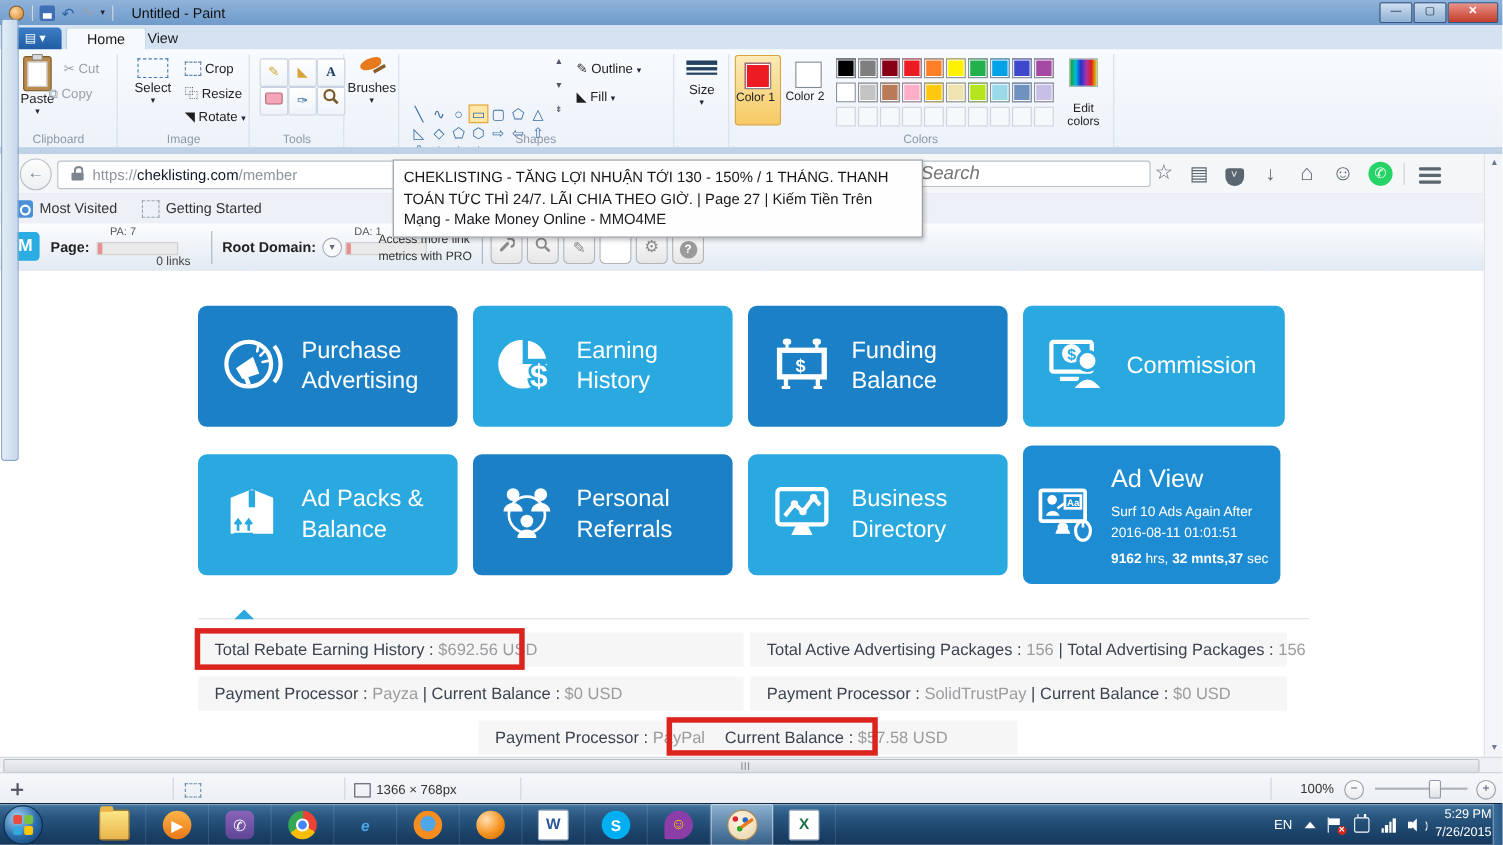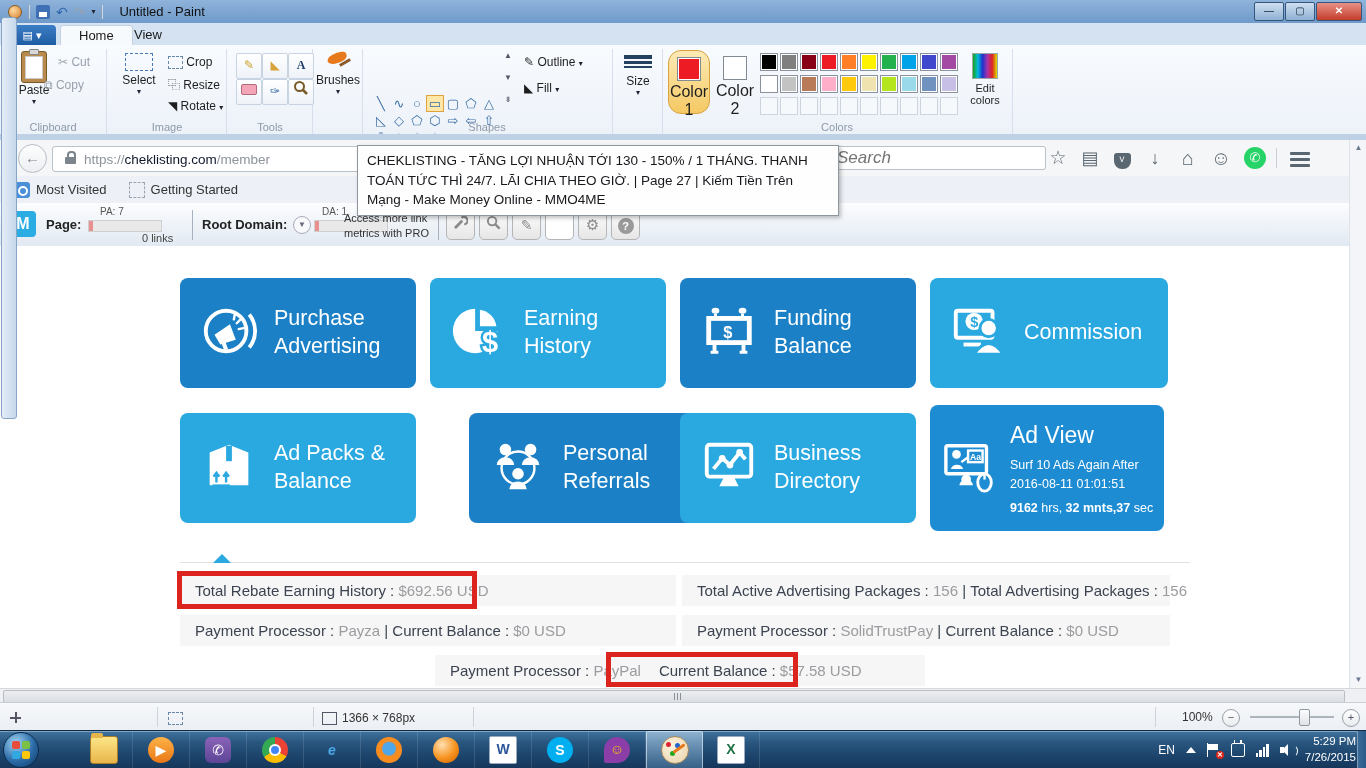--- a/index.html
+++ b/index.html
@@ -31,21 +31,21 @@
   .glabel{position:absolute;top:76px;font-size:11px;color:#8e99a8;text-align:center}
   .bigbtn{position:absolute;text-align:center;color:#1e1e1e}
   .dis{color:#98a1ad}
   .toolcell{position:absolute;width:24px;height:24px;border:1px solid #c9d4e2;border-radius:2px;background:linear-gradient(#fff,#eef3f9);text-align:center;line-height:22px}
   .clip-ico{width:24px;height:30px;background:#b98a4e;border:1px solid #7a5a28;border-radius:3px;margin:0 auto;position:relative}
   .clip-ico:before{content:"";position:absolute;left:3px;top:4px;width:16px;height:21px;background:#fff;border:1px solid #c9c9c9}
   .clip-ico:after{content:"";position:absolute;left:7px;top:-3px;width:8px;height:4px;background:#d8d8d8;border:1px solid #888;border-radius:1px}
   .sel-ico{width:26px;height:16px;border:1px dashed #4a7ab5;margin:2px auto}
   .dash-sq{width:13px;height:11px;border:1px dashed #6a87a8;display:inline-block;vertical-align:middle}
   .swatchbig{width:22px;height:22px;border:1px solid #828a94;box-shadow:inset 0 0 0 1px #fff;margin:2px auto}
-  .colorbtn{position:absolute;width:42px;height:64px;text-align:center;font-size:16px;border-radius:13px;padding-top:4px;box-sizing:border-box}
+  .colorbtn{position:absolute;width:42px;height:64px;text-align:left;font-size:11px;border-radius:3px;padding-top:4px;box-sizing:border-box}
   .colorbtn.sel{background:linear-gradient(#fdeab6,#f5c964);border:1px solid #d8a23c}
   .pal-cell{width:16px;height:16px;border:1px solid #8a929e;box-shadow:inset 0 0 0 1px #fff;display:inline-block}
   .pal-empty{width:16px;height:16px;border:1px solid #ccd4de;background:#f6f9fc;display:inline-block}
   #shapes-grid{position:absolute;left:372px;top:50px;width:128px;display:flex;flex-wrap:wrap}
   .shp{width:18px;height:17px;font-size:13px;line-height:17px;color:#3a6ea5;text-align:center}
   .shp.sel{background:#ffe7a8;border:1px solid #e0a23c;box-sizing:border-box;line-height:15px}
   .rainbow{width:24px;height:24px;margin:0 auto;border:1px solid #9aa;background:linear-gradient(90deg,#18a318,#0bd,#23c,#a3a,#d22,#dd0)}
   .sizebar{background:#24415f;margin:2px auto}
   .brush-ico{width:26px;height:22px;margin:0 auto;position:relative}
   .brush-ico:before{content:"";position:absolute;left:2px;top:2px;width:20px;height:10px;background:#e87a1e;border-radius:60% 40% 50% 50%;transform:rotate(-18deg)}
@@ -277,21 +277,21 @@
       <div class="swatchbig" id="c1swatch" style="background: rgb(237, 28, 36);"></div>
       <div>Color 1</div>
     </div>
     <div class="colorbtn" style="left:714px;top:5px">
       <div class="swatchbig" id="c2swatch" style="background: rgb(255, 255, 255);"></div>
       <div>Color 2</div>
     </div>
     <div id="palette" class="abs" style="left:760px;top:8px;width:200px;line-height:0"><span class="pal-cell" style="background: rgb(0, 0, 0); margin: 0px 2px 4px 0px;"></span><span class="pal-cell" style="background: rgb(127, 127, 127); margin: 0px 2px 4px 0px;"></span><span class="pal-cell" style="background: rgb(136, 0, 21); margin: 0px 2px 4px 0px;"></span><span class="pal-cell" style="background: rgb(237, 28, 36); margin: 0px 2px 4px 0px;"></span><span class="pal-cell" style="background: rgb(255, 127, 39); margin: 0px 2px 4px 0px;"></span><span class="pal-cell" style="background: rgb(255, 242, 0); margin: 0px 2px 4px 0px;"></span><span class="pal-cell" style="background: rgb(34, 177, 76); margin: 0px 2px 4px 0px;"></span><span class="pal-cell" style="background: rgb(0, 162, 232); margin: 0px 2px 4px 0px;"></span><span class="pal-cell" style="background: rgb(63, 72, 204); margin: 0px 2px 4px 0px;"></span><span class="pal-cell" style="background: rgb(163, 73, 164); margin: 0px 2px 4px 0px;"></span><br><span class="pal-cell" style="background: rgb(255, 255, 255); margin: 0px 2px 4px 0px;"></span><span class="pal-cell" style="background: rgb(195, 195, 195); margin: 0px 2px 4px 0px;"></span><span class="pal-cell" style="background: rgb(185, 122, 87); margin: 0px 2px 4px 0px;"></span><span class="pal-cell" style="background: rgb(255, 174, 201); margin: 0px 2px 4px 0px;"></span><span class="pal-cell" style="background: rgb(255, 201, 14); margin: 0px 2px 4px 0px;"></span><span class="pal-cell" style="background: rgb(239, 228, 176); margin: 0px 2px 4px 0px;"></span><span class="pal-cell" style="background: rgb(181, 230, 29); margin: 0px 2px 4px 0px;"></span><span class="pal-cell" style="background: rgb(153, 217, 234); margin: 0px 2px 4px 0px;"></span><span class="pal-cell" style="background: rgb(112, 146, 190); margin: 0px 2px 4px 0px;"></span><span class="pal-cell" style="background: rgb(200, 191, 231); margin: 0px 2px 4px 0px;"></span><br><span class="pal-empty" style="margin: 0px 2px 0px 0px;"></span><span class="pal-empty" style="margin: 0px 2px 0px 0px;"></span><span class="pal-empty" style="margin: 0px 2px 0px 0px;"></span><span class="pal-empty" style="margin: 0px 2px 0px 0px;"></span><span class="pal-empty" style="margin: 0px 2px 0px 0px;"></span><span class="pal-empty" style="margin: 0px 2px 0px 0px;"></span><span class="pal-empty" style="margin: 0px 2px 0px 0px;"></span><span class="pal-empty" style="margin: 0px 2px 0px 0px;"></span><span class="pal-empty" style="margin: 0px 2px 0px 0px;"></span><span class="pal-empty" style="margin: 0px 2px 0px 0px;"></span></div>
     <div class="bigbtn" style="left:962px;top:8px;width:46px;font-size:11px">
       <div class="rainbow"></div>
-      <div style="margin-top:3px">Edit colors</div>
+      <div style="margin-top:14px">Edit colors</div>
     </div>
     <div class="glabel" style="left:663px;width:348px">Colors</div>
   </div>
 
   <div id="canvas-strip"></div>
 
   <div id="navbar"></div>
   <div id="backbtn">←</div>
   <div id="urlfield">
     <span class="lockwrap">
@@ -417,21 +417,21 @@
       <svg width="58" height="58" viewBox="0 0 60 60">
           <path d="M10 16 L30 8 L50 16 L50 50 L10 50 Z" fill="#fff"></path>
           <rect x="27" y="9" width="6" height="16" style="fill:var(--tile)"></rect>
           <path d="M17 47 v-9 m-3 3 l3-4 3 4 M27 47 v-9 m-3 3 l3-4 3 4" style="stroke:var(--tile)" stroke-width="2.5" fill="none"></path>
           <path d="M13 50 h18" style="stroke:var(--tile)" stroke-width="2"></path>
         </svg>
     </div>
     <div class="tile-title">Ad Packs &amp; Balance</div>
   </div>
 
-  <div class="tile" style="left: 430px; top: 413px; background: rgb(27, 128, 197); margin-left: 39px; --tile: #1b80c5;">
+  <div class="tile" style="left: 430px; top: 413px; background: rgb(27, 128, 197); --tile: #1b80c5;">
     <div class="ticonbox">
       <svg width="58" height="58" viewBox="0 0 60 60">
           <circle cx="30" cy="32" r="17" fill="none" stroke="#fff" stroke-width="2.5"></circle>
           <g fill="#fff">
             <circle cx="17" cy="13" r="6"></circle>
             <path d="M8 29 a9 8 0 0 1 18 0 z"></path>
             <circle cx="43" cy="13" r="6"></circle>
             <path d="M34 29 a9 8 0 0 1 18 0 z"></path>
             <circle cx="30" cy="38" r="6"></circle>
             <path d="M21 54 a9 8 0 0 1 18 0 z"></path>

